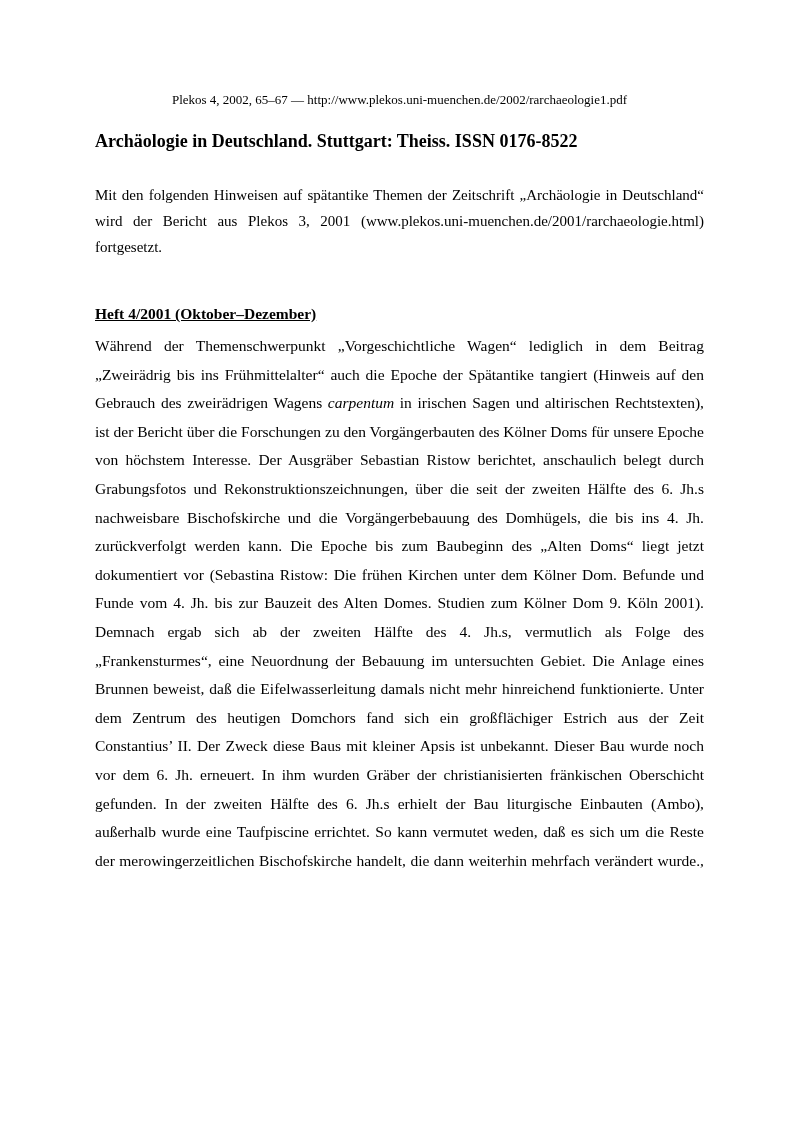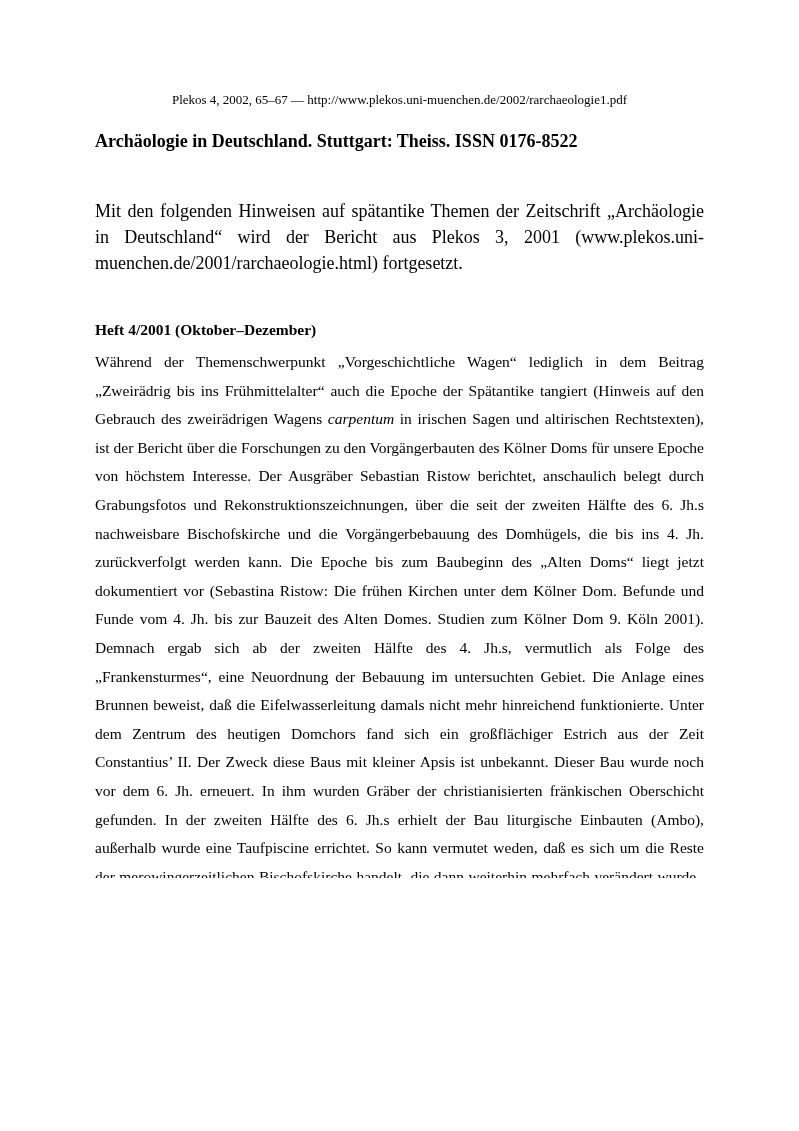--- a/index.html
+++ b/index.html
@@ -24,30 +24,31 @@
     text-align: center;
     white-space: nowrap;
   }
   .doc-title {
     margin-top: 24px;
     font-size: 18px;
     font-weight: bold;
     line-height: 18px;
   }
   .intro {
-    margin-top: 48px;
-    font-size: 18px;
+    margin-top: 32px;
+    font-size: 15px;
     line-height: 26px;
     text-align: justify;
   }
   .section-heading {
     margin-top: 44px;
     font-size: 15.5px;
     font-weight: bold;
     line-height: 19px;
+    text-decoration: underline;
   }
   .body-text {
     margin-top: 9px;
     font-size: 15.5px;
     line-height: 28.6px;
     text-align: justify;
   }
   .body-text em {
     font-style: italic;
   }

